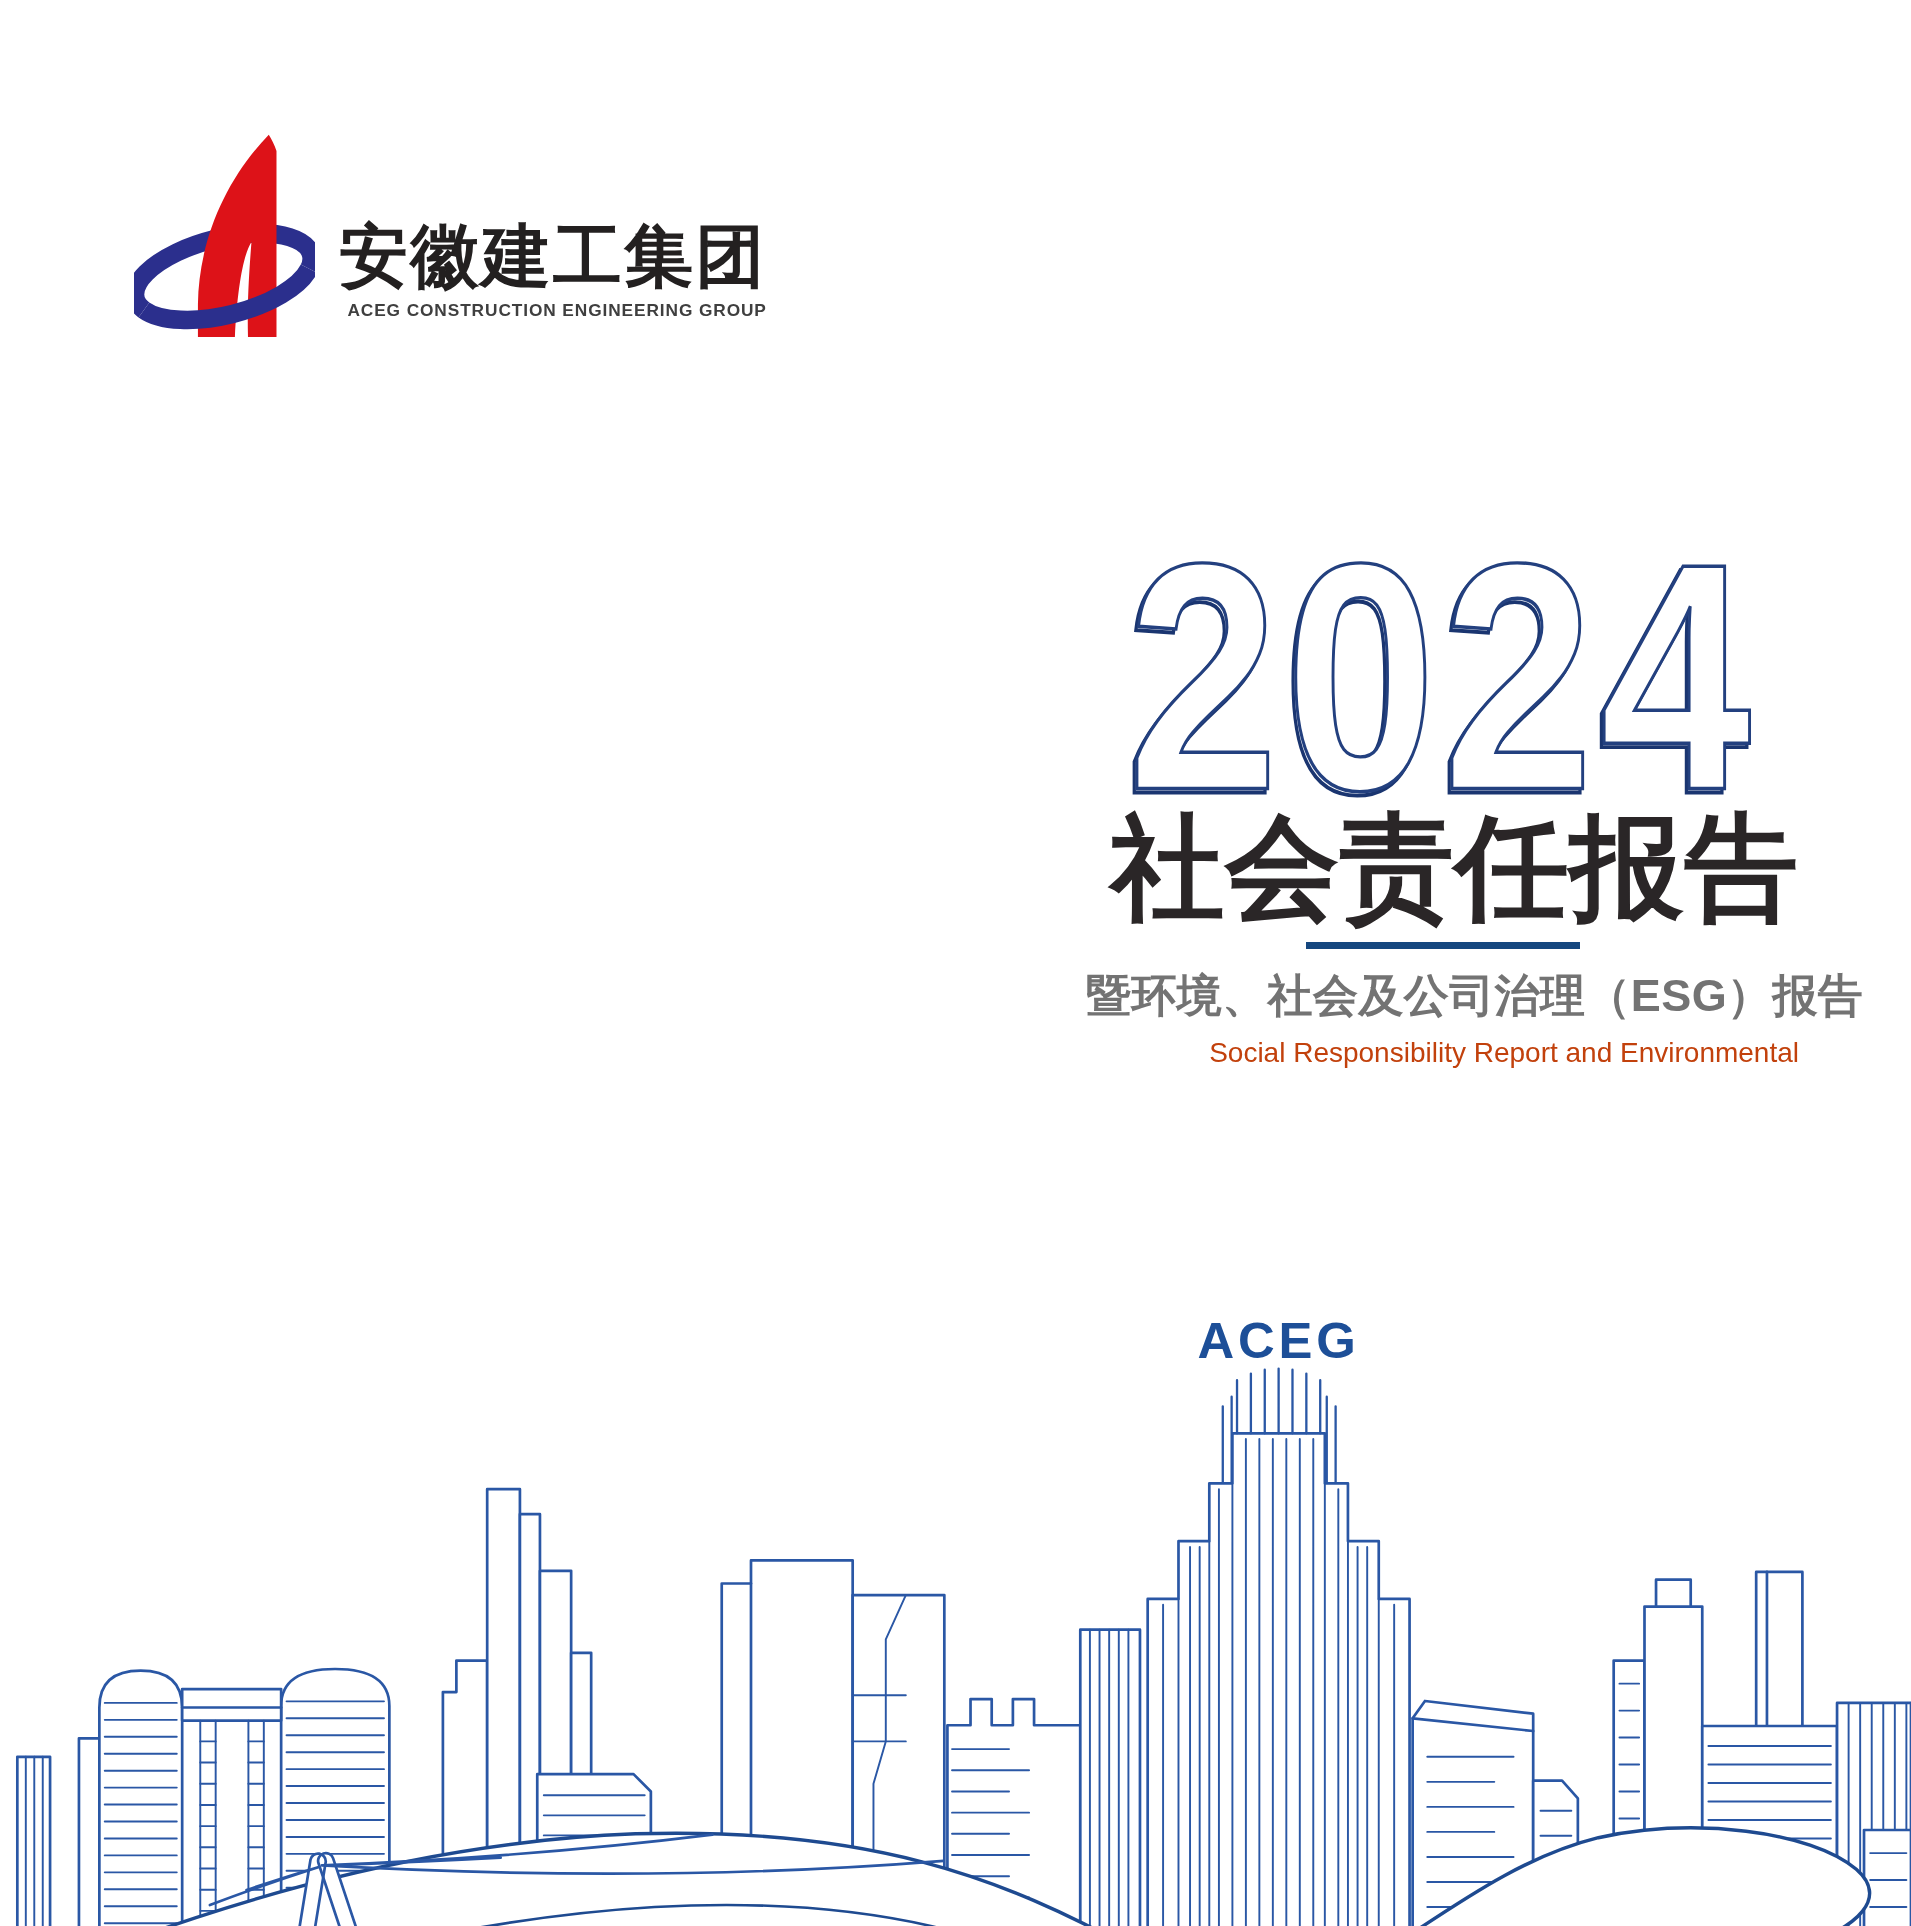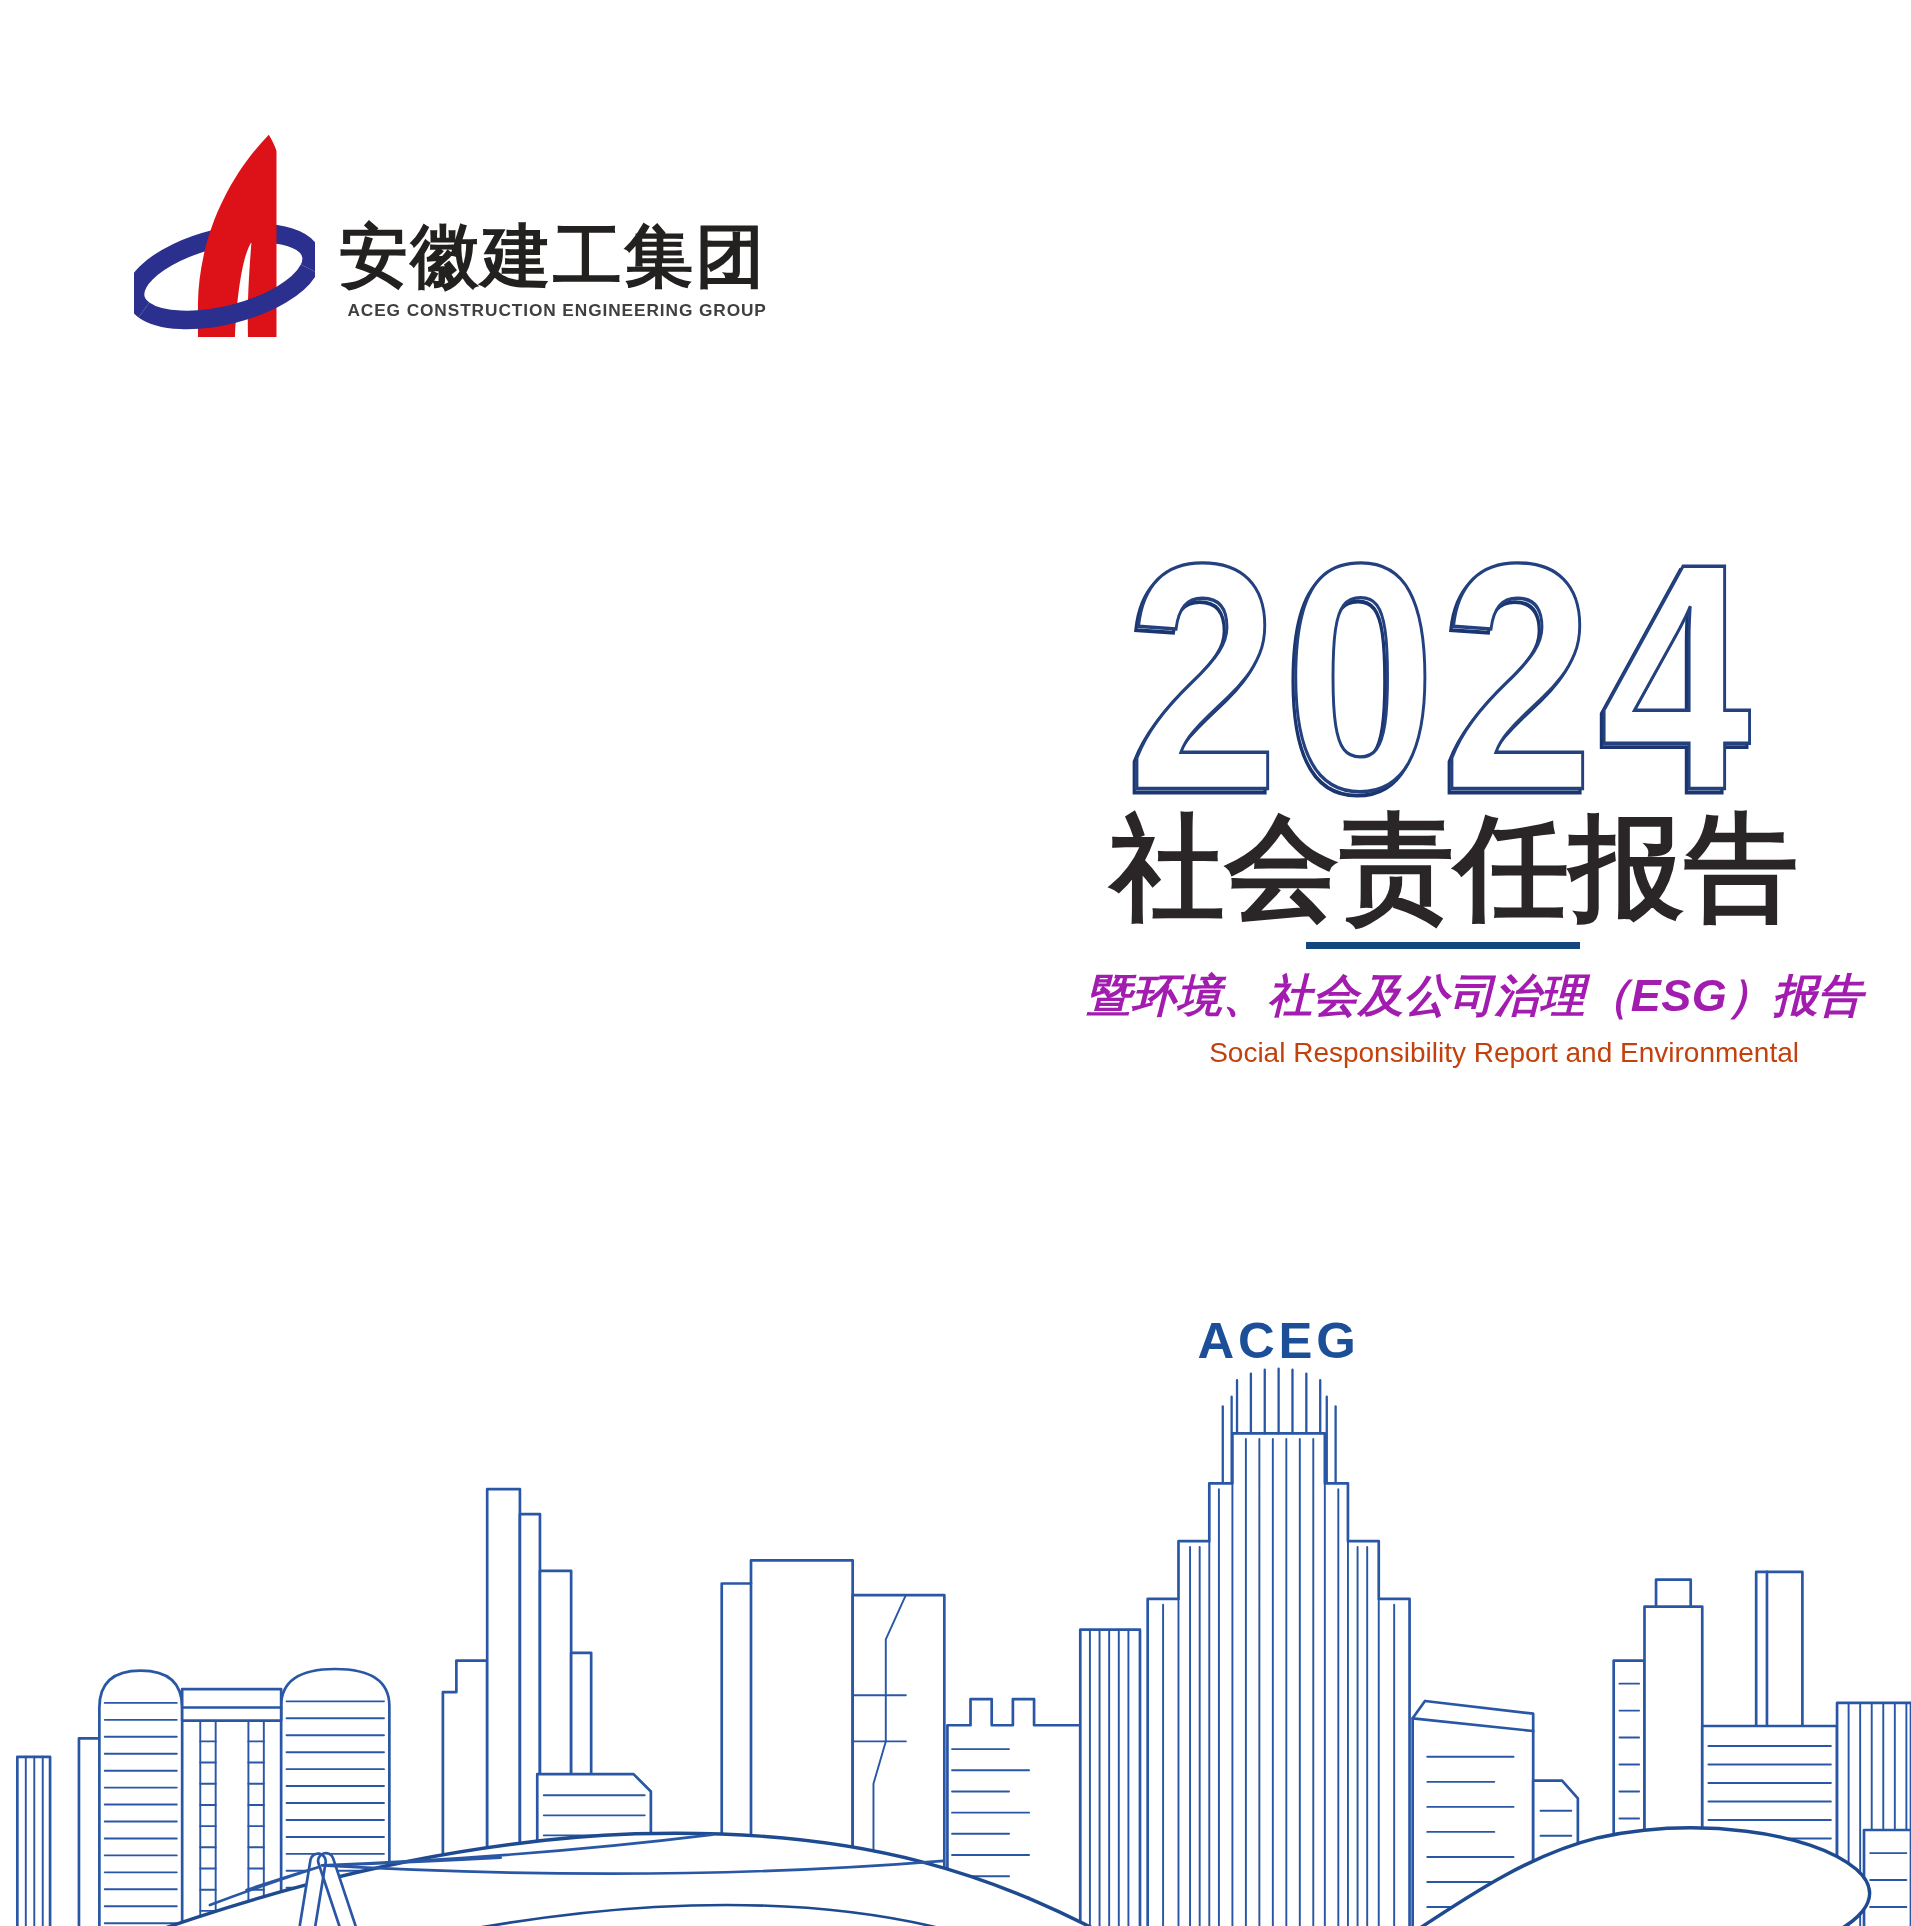--- a/index.html
+++ b/index.html
@@ -23,22 +23,22 @@
   }
   
   .title-block { position:absolute; left:1086px; top:550px; width:713px; text-align:right; }
   .year-svg { width:713px; height:254px; display:block; }
   .title-cn {
     margin-top:3.9px; font-size:114px; font-weight:800; color:#2a2627;
     letter-spacing:0.8px; line-height:1.05; white-space:nowrap;
   }
   .title-divider { width:274px; height:7px; margin:14px auto 0 auto; }
   .subtitle-cn {
-    margin-top:17.7px; font-size:45px; font-weight:700; color:#a21caf;
-    letter-spacing:0.4px; white-space:nowrap;font-style:italic;
+    margin-top:17.7px; font-size:45px; font-weight:700; color:#737373;
+    letter-spacing:0.4px; white-space:nowrap;
   }
   .subtitle-en {
     margin-top:10px; font-size:28px; font-weight:400; color:#c2410c; line-height:1.22;
   }
   
   .city-svg { position:absolute; left:0; top:1206px; width:1911px; height:1387px; }
   .aceg-label { font-family:"Liberation Sans","DejaVu Sans",sans-serif; font-weight:bold; }
 </style>
 </head>
 <body>

